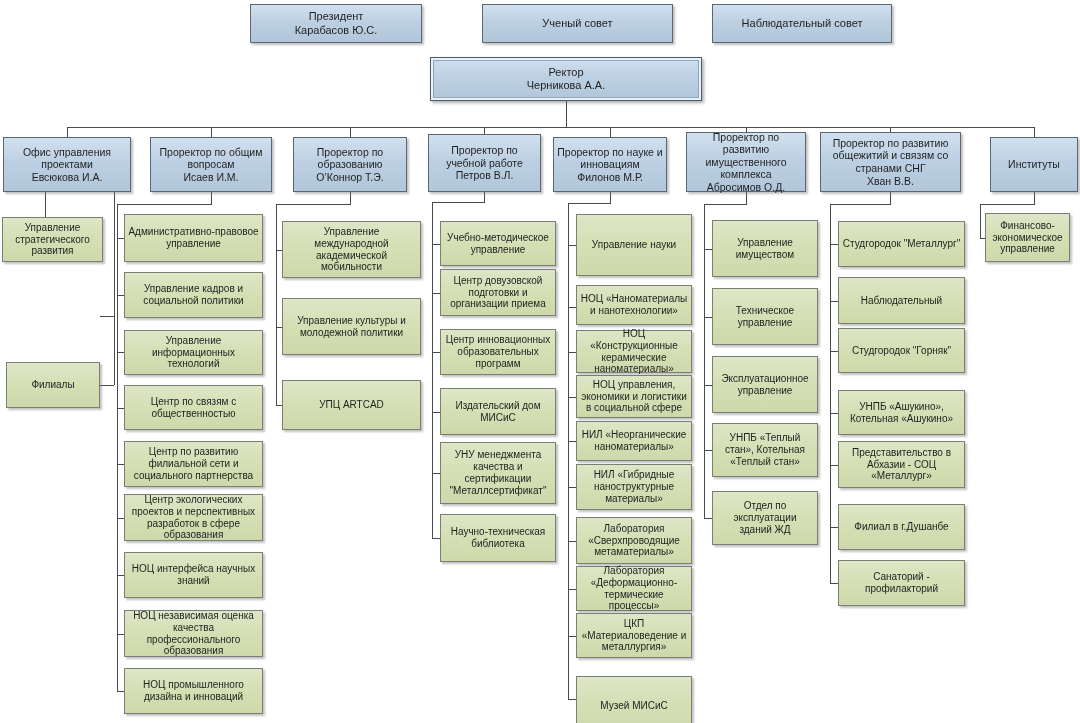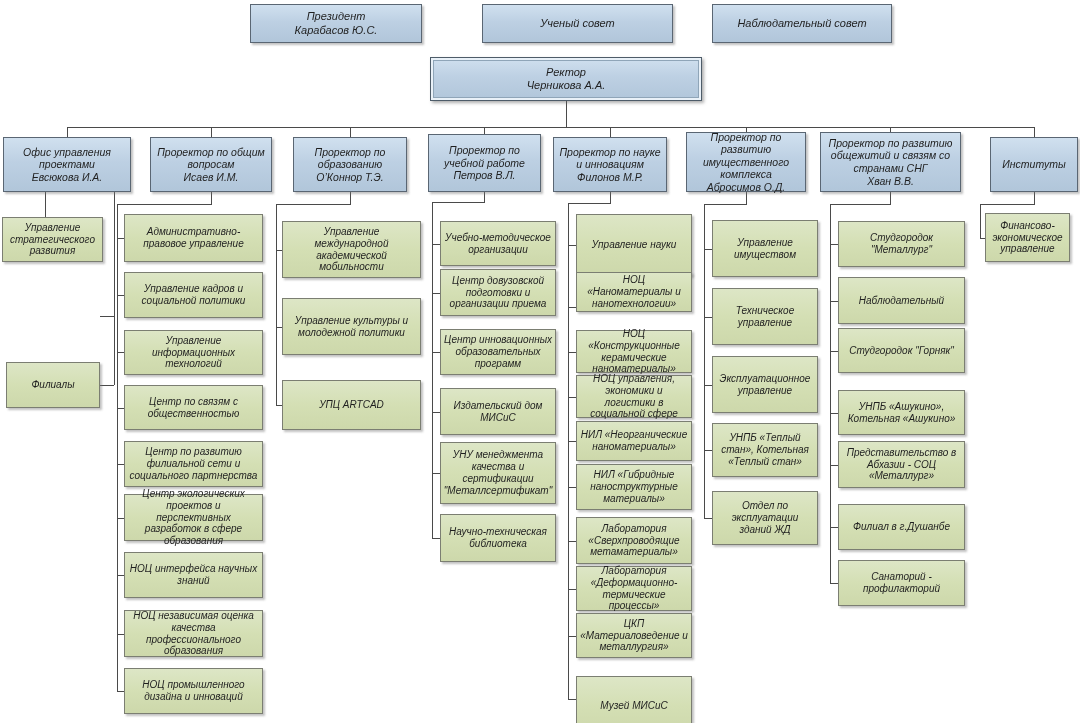--- a/index.html
+++ b/index.html
@@ -1,18 +1,18 @@
 <!DOCTYPE html>
 <html><head>
 <meta charset="utf-8">
 <style>
   html,body { margin:0; padding:0; background:#ffffff; }
   #stage {
     position:relative; width:1080px; height:723px;
-    font-family:"Liberation Sans", sans-serif; background:#ffffff; overflow:hidden;font-style:italic;
+    font-family:"Liberation Sans", sans-serif; background:#ffffff; overflow:hidden;
   }
   #wires { position:absolute; left:0; top:0; width:1080px; height:723px; }
   .node {
     position:absolute; box-sizing:border-box;
     display:flex; align-items:center; justify-content:center;
     text-align:center; white-space:pre-line;
     padding:1px 3px; color:#1f1f1f;
   }
   .blue {
     background:linear-gradient(180deg,#d0e0ef 0%,#bdd0e3 45%,#b1c6da 100%);
@@ -83,29 +83,29 @@
   <div class="node green" style="left:124px;top:441px;width:139px;height:46px">Центр по развитию филиальной сети и социального партнерства</div>
   <div class="node green" style="left:124px;top:494px;width:139px;height:47px">Центр экологических проектов и перспективных разработок в сфере образования</div>
   <div class="node green" style="left:124px;top:552px;width:139px;height:46px">НОЦ  интерфейса научных знаний</div>
   <div class="node green" style="left:124px;top:610px;width:139px;height:47px">НОЦ независимая оценка качества профессионального образования</div>
   <div class="node green" style="left:124px;top:668px;width:139px;height:46px">НОЦ промышленного дизайна и инноваций</div>
 
   <div class="node green" style="left:282px;top:221px;width:139px;height:57px">Управление международной академической мобильности</div>
   <div class="node green" style="left:282px;top:298px;width:139px;height:57px">Управление культуры и молодежной политики</div>
   <div class="node green" style="left:282px;top:380px;width:139px;height:50px">УПЦ ARTCAD</div>
 
-  <div class="node green" style="left:440px;top:221px;width:116px;height:45px">Учебно-методическое организации</div>
+  <div class="node green" style="left:440px;top:221px;width:116px;height:45px">Учебно-методическое управление</div>
   <div class="node green" style="left:440px;top:269px;width:116px;height:47px">Центр довузовской подготовки и организации приема</div>
   <div class="node green" style="left:440px;top:329px;width:116px;height:46px">Центр инновационных образовательных программ</div>
   <div class="node green" style="left:440px;top:388px;width:116px;height:47px">Издательский дом МИСиС</div>
   <div class="node green" style="left:440px;top:442px;width:116px;height:62px">УНУ менеджмента качества и сертификации "Металлсертификат"</div>
   <div class="node green" style="left:440px;top:514px;width:116px;height:48px">Научно-техническая библиотека</div>
 
   <div class="node green" style="left:576px;top:214px;width:116px;height:62px">Управление науки</div>
-  <div class="node green" style="left:576px;top:272px;width:116px;height:40px">НОЦ «Наноматериалы и нанотехнологии»</div>
+  <div class="node green" style="left:576px;top:285px;width:116px;height:40px">НОЦ «Наноматериалы и нанотехнологии»</div>
   <div class="node green" style="left:576px;top:330px;width:116px;height:43px">НОЦ «Конструкционные керамические наноматериалы»</div>
   <div class="node green" style="left:576px;top:375px;width:116px;height:43px">НОЦ управления, экономики и логистики в социальной сфере</div>
   <div class="node green" style="left:576px;top:421px;width:116px;height:40px">НИЛ «Неорганические наноматериалы»</div>
   <div class="node green" style="left:576px;top:464px;width:116px;height:46px">НИЛ «Гибридные наноструктурные материалы»</div>
   <div class="node green" style="left:576px;top:517px;width:116px;height:47px">Лаборатория «Сверхпроводящие метаматериалы»</div>
   <div class="node green" style="left:576px;top:566px;width:116px;height:45px">Лаборатория «Деформационно-термические процессы»</div>
   <div class="node green" style="left:576px;top:613px;width:116px;height:45px">ЦКП «Материаловедение и металлургия»</div>
   <div class="node green" style="left:576px;top:676px;width:116px;height:60px">Музей МИСиС</div>
 
   <div class="node green" style="left:712px;top:220px;width:106px;height:57px">Управление имуществом</div>

